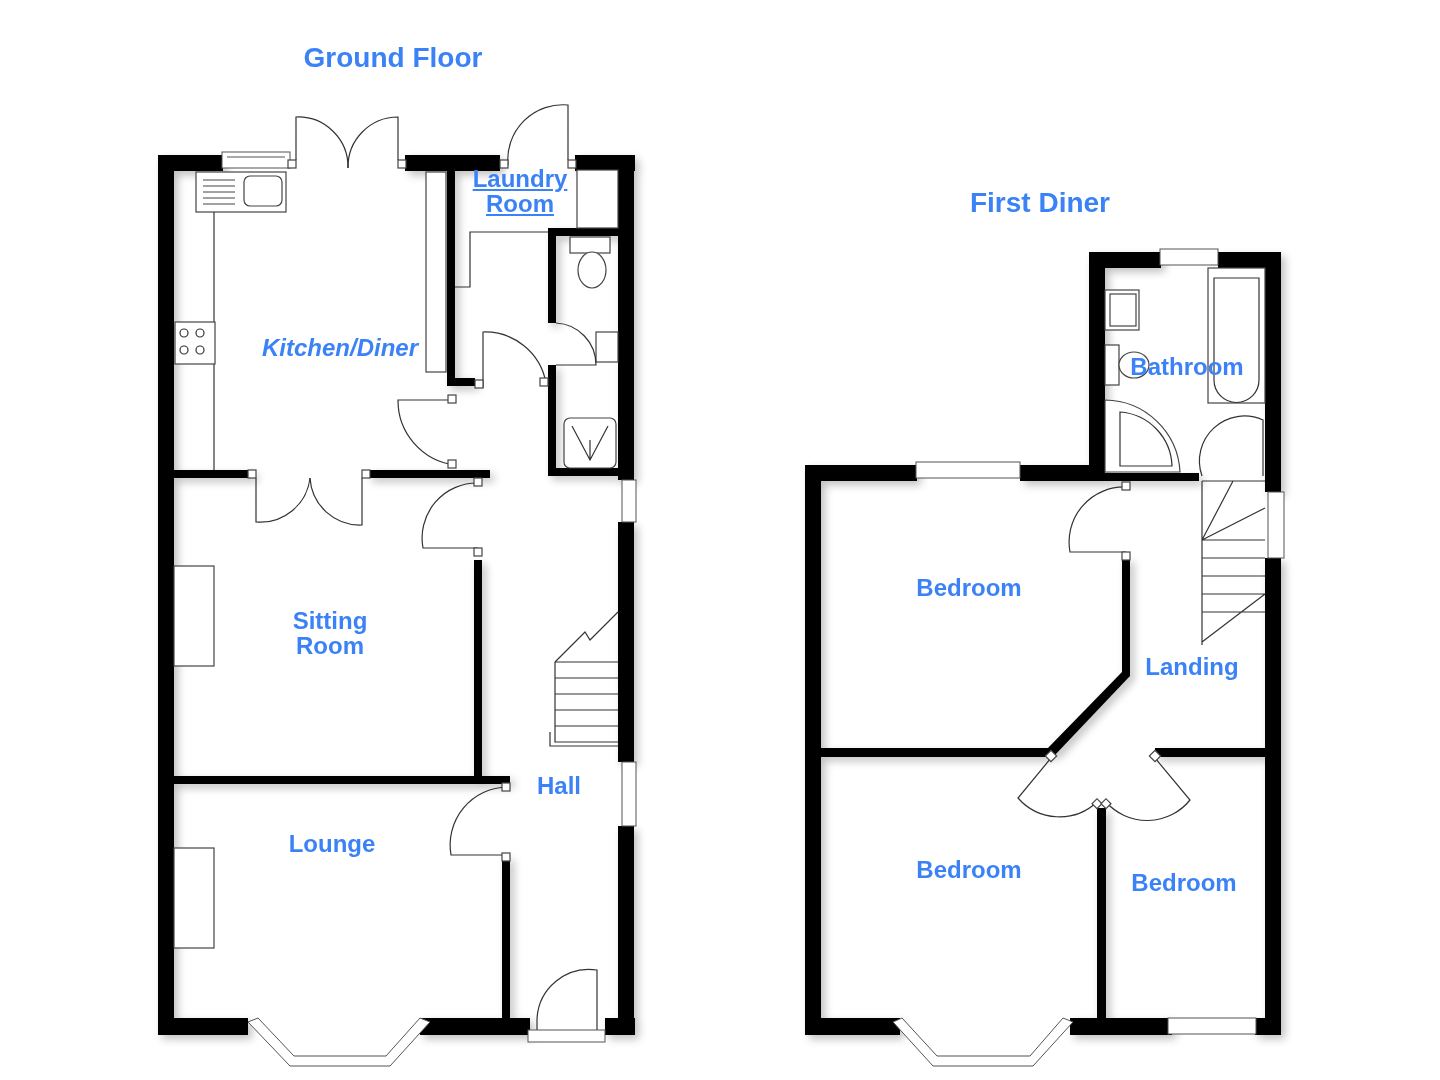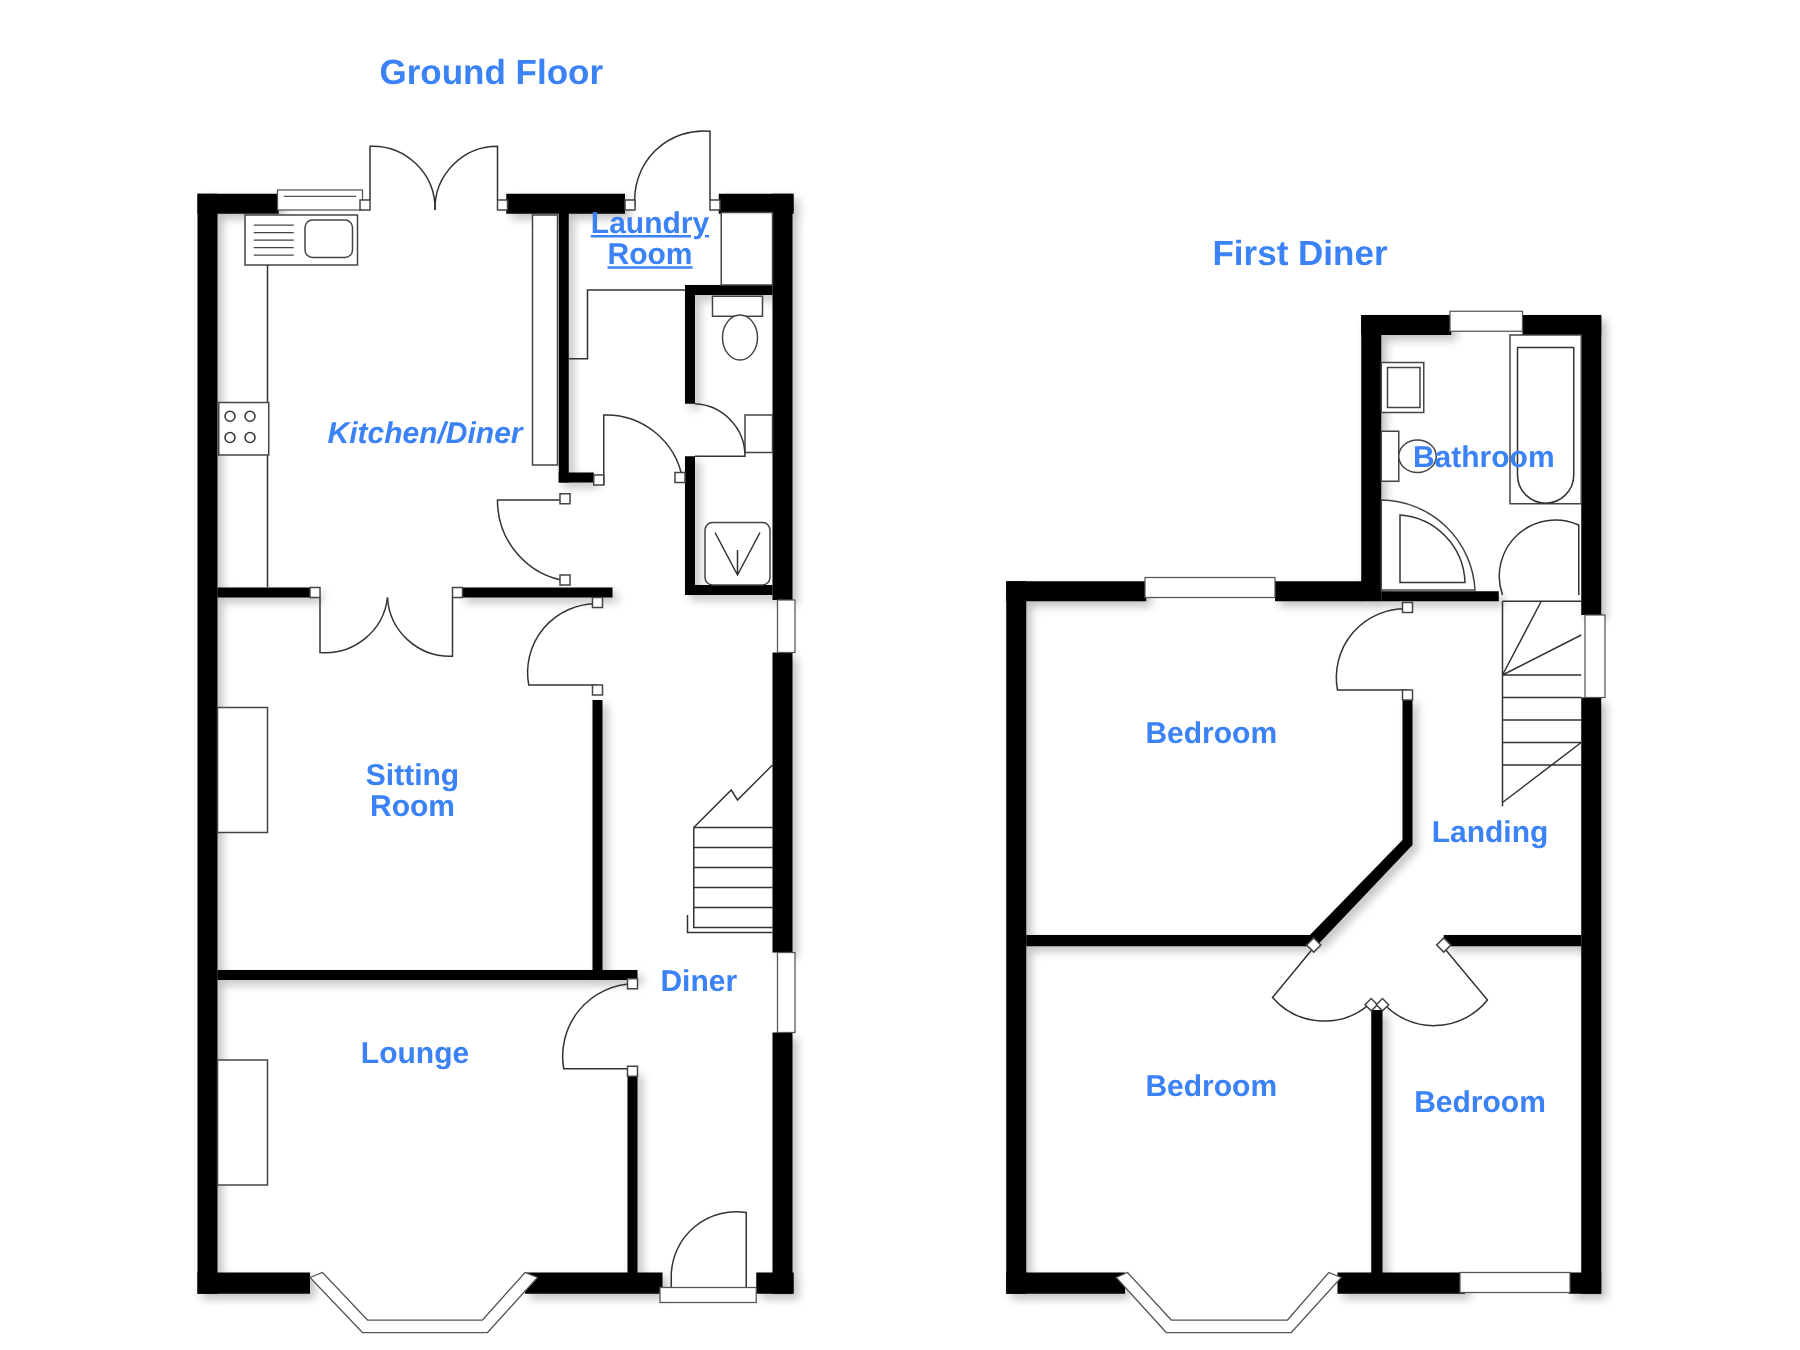--- a/index.html
+++ b/index.html
@@ -213,20 +213,20 @@
 </svg>
 
 <div class="lbl title" style="left:393px; top:58px;">Ground Floor</div>
 <div class="lbl title" style="left:1040px; top:203px;">First Diner</div>
 
 <div class="lbl" style="left:340px; top:347px;font-style:italic;">Kitchen/Diner</div>
 <div class="lbl" style="left:520px; top:191px;text-decoration:underline;">Laundry
 Room</div>
 <div class="lbl" style="left:330px; top:633px;">Sitting
 Room</div>
-<div class="lbl" style="left:559px; top:785px;">Diner</div>
+<div class="lbl" style="left:559px; top:785px;">Hall</div>
 <div class="lbl" style="left:332px; top:843px;">Lounge</div>
 
 <div class="lbl" style="left:1187px; top:366px;">Bathroom</div>
 <div class="lbl" style="left:969px; top:587px;">Bedroom</div>
 <div class="lbl" style="left:1192px; top:666px;">Landing</div>
 <div class="lbl" style="left:969px; top:869px;">Bedroom</div>
 <div class="lbl" style="left:1184px; top:882px;">Bedroom</div>
 
 </body></html>

